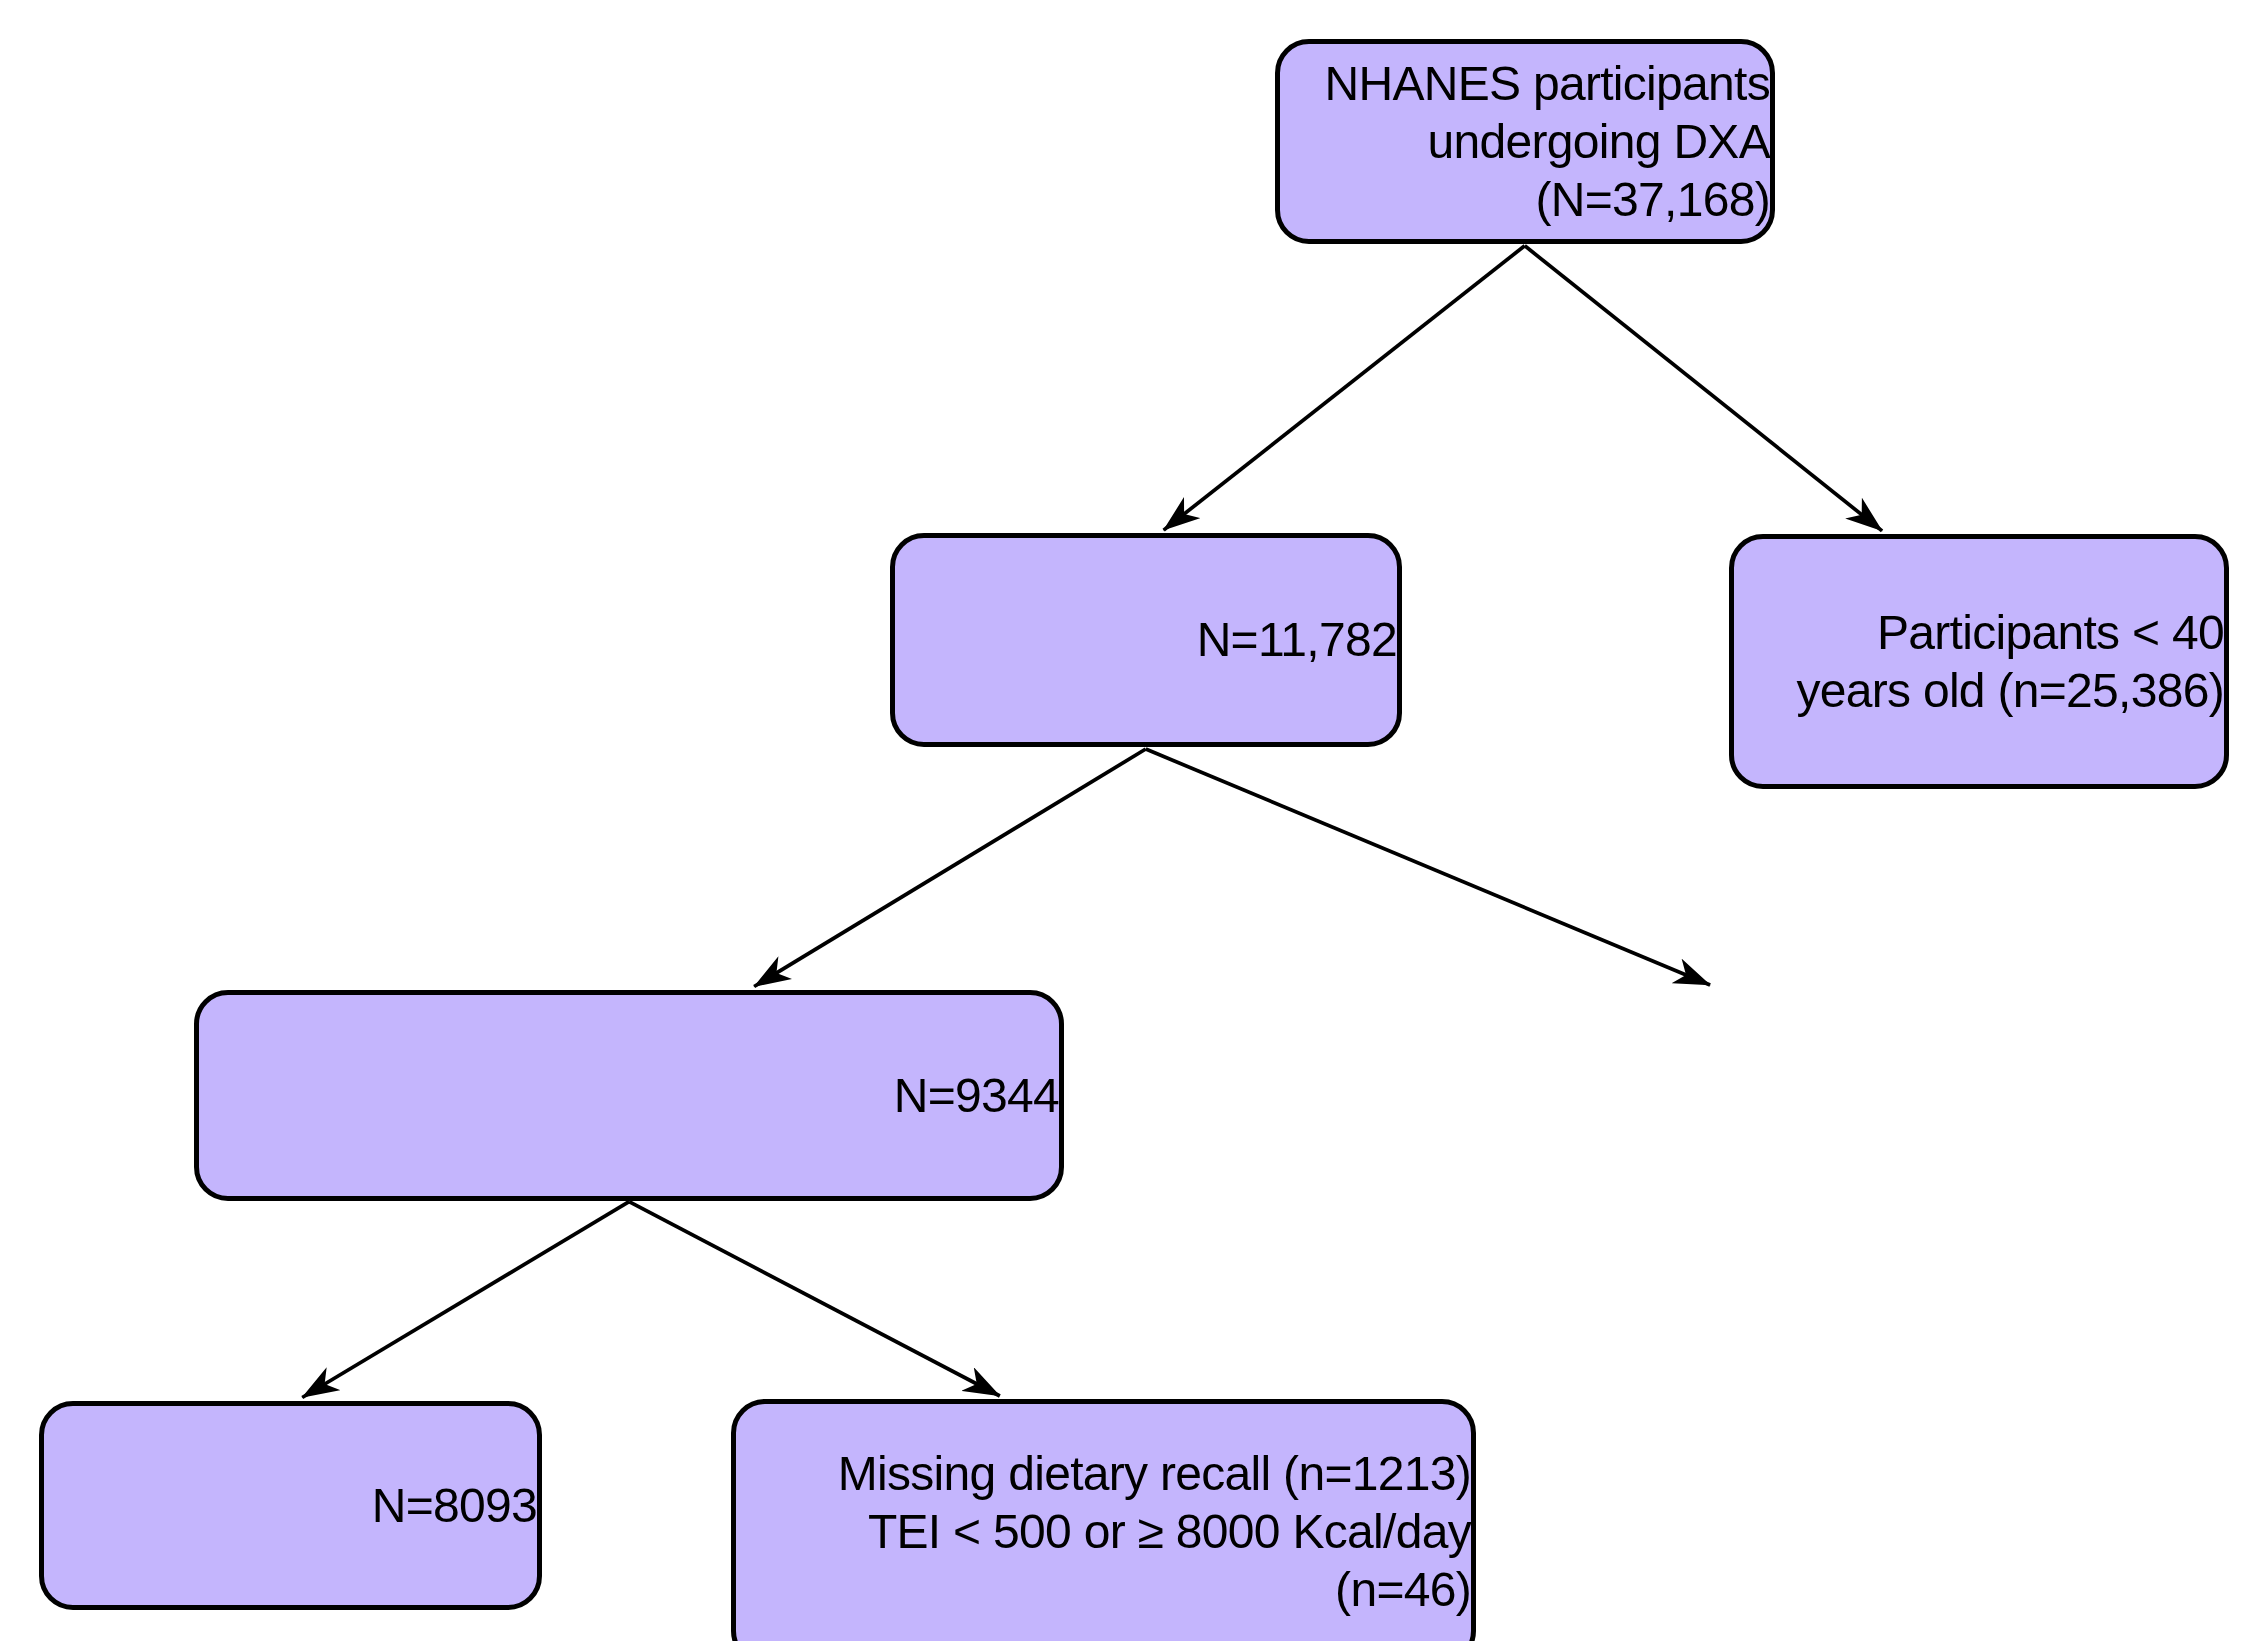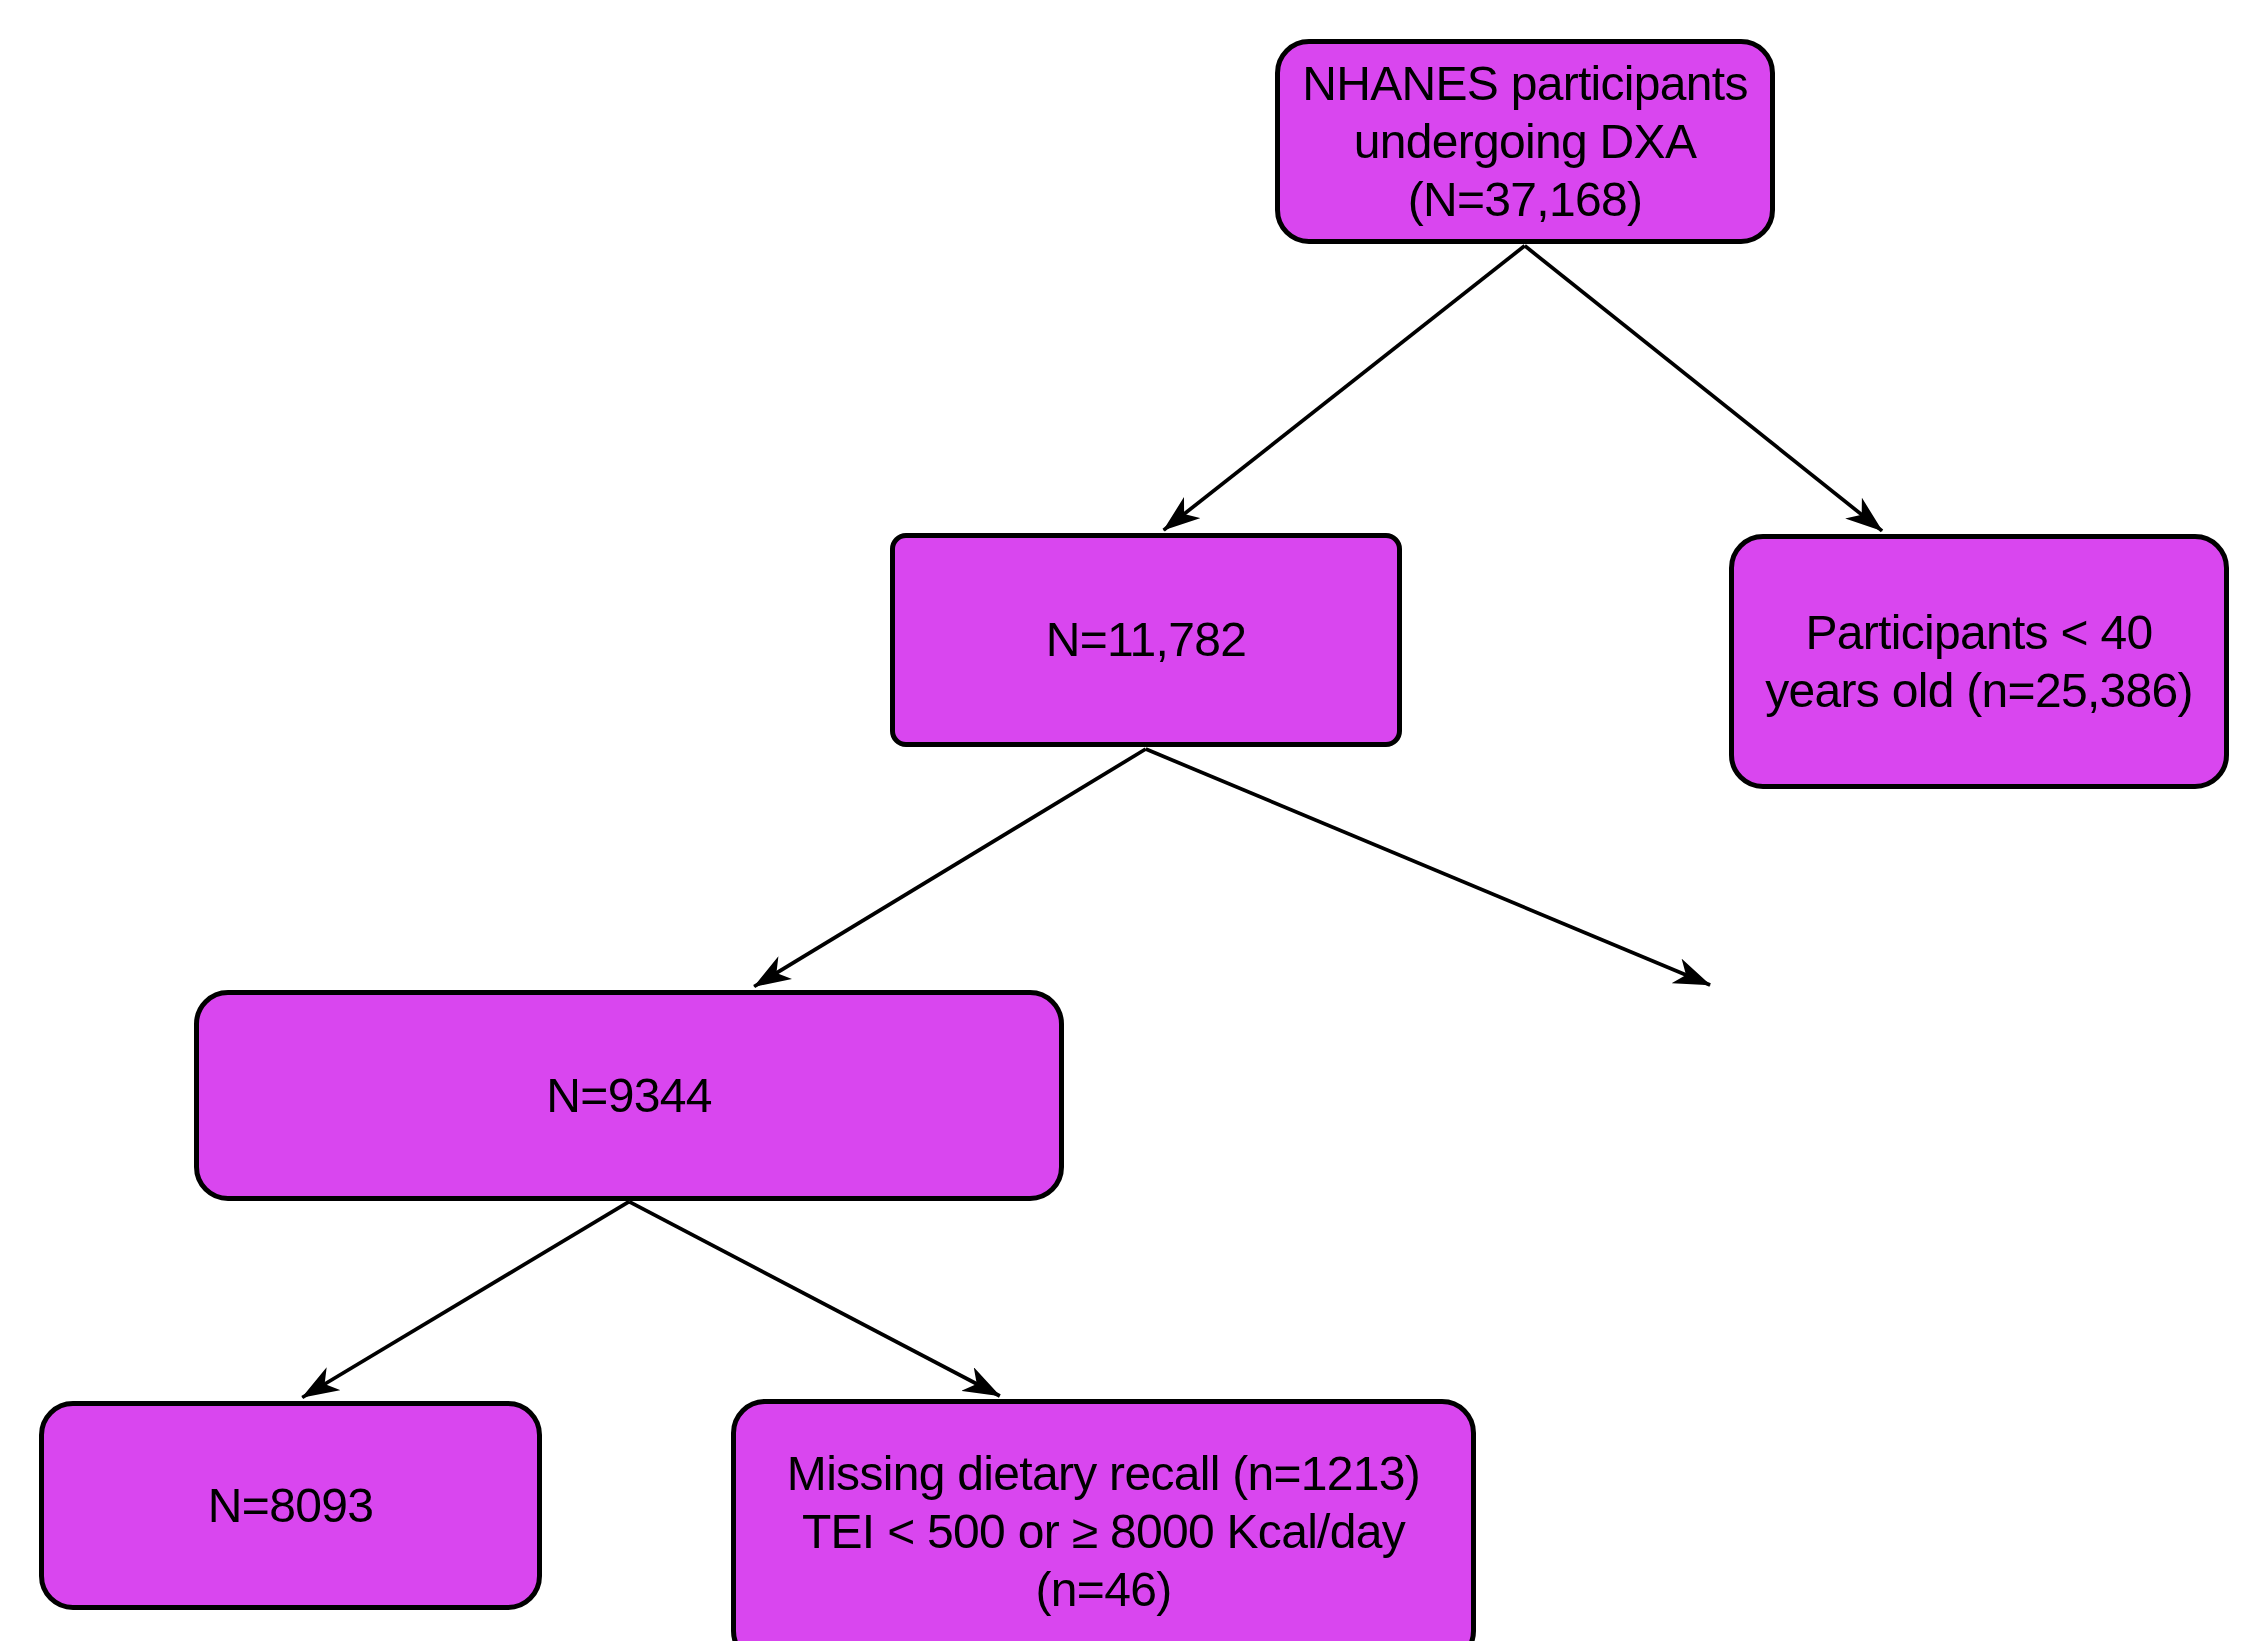--- a/index.html
+++ b/index.html
@@ -22,37 +22,37 @@
     top: 0;
     width: 2261px;
     height: 1641px;
     pointer-events: none;
   }
   .box {
     position: absolute;
     box-sizing: border-box;
     border: 5.2px solid #000000;
     border-radius: 34px;
-    background: #d946ef;
+    background: #c4b5fd;
     display: flex;
     flex-direction: column;
-    align-items: center;
+    align-items: flex-end;
     justify-content: center;
     text-align: center;
   }
   .box .line {
     font-size: 48px;
     line-height: 58px;
     letter-spacing: -0.7px;
     white-space: nowrap;
     color: #000000;
   }
   
   #node-root        { left: 1275px; top:   39px; width:  500px; height: 205px; }
-  #node-l2-keep     { left: 890px; top:  533px; width:  512px; height: 214px; border-radius: 16px; }
+  #node-l2-keep     { left: 890px; top:  533px; width:  512px; height: 214px; }
   #node-l2-excl     { left: 1729px; top:  534px; width:  500px; height: 255px; }
   #node-l3-keep     { left:  194px; top: 990px; width: 870px; height: 211px; }
   #node-l3-excl     { left: 1374px; top: 988px; width: 860px; height: 210px; }
   #node-l4-keep     { left:   39px; top: 1401px; width:  503px; height: 209px; }
   #node-l4-excl     { left:  731px; top: 1399px; width: 745px; height: 266px; }
 </style>
 </head>
 <body>
 
 <div class="canvas">

